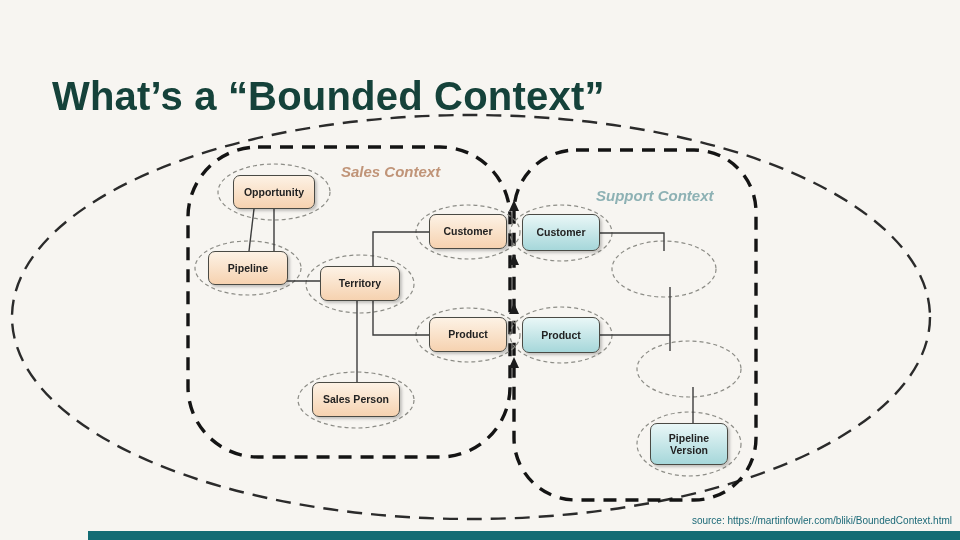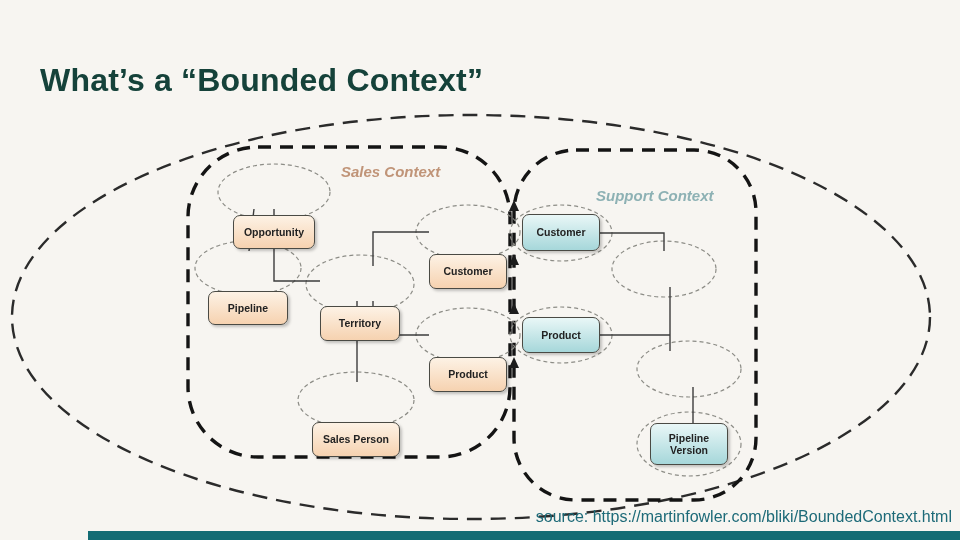--- a/index.html
+++ b/index.html
@@ -1,43 +1,43 @@
 <!DOCTYPE html>
 <html><head>
 <meta charset="utf-8">
 <style>
   html,body{margin:0;padding:0;background:#e9e9e9;}
   .slide{
     position:relative;width:960px;height:540px;background:#f7f5f1;
     overflow:hidden;font-family:"Liberation Sans",sans-serif;
   }
   .title{
-    position:absolute;left:40px;top:62px;margin:0;
-    font-size:32px;font-weight:600;color:#15423a;letter-spacing:.2px;
+    position:absolute;left:40px;top:62px;margin:12px;
+    font-size:40px;font-weight:600;color:#15423a;letter-spacing:.2px;
   }
   .diagram{position:absolute;left:0;top:0;width:960px;height:540px;}
   .diagram svg{position:absolute;left:0;top:0;}
   .ctx-label{position:absolute;font-style:italic;font-weight:bold;font-size:15px;}
   .ctx-label.sales{left:341px;top:163px;color:#c09478;}
   .ctx-label.support{left:596px;top:187px;color:#8db1b4;font-style:italic;}
   .node{
     position:absolute;display:flex;align-items:center;justify-content:center;
     border:1.4px solid #4a4a44;border-radius:7px;text-align:center;
     font-size:10.5px;font-weight:bold;color:#222;line-height:1.15;
     box-shadow:2px 2px 3px rgba(0,0,0,.22);padding:1px;box-sizing:border-box;
   }
-  .node.orange{background:linear-gradient(180deg,#fdf2e5 0%,#f6d2b0 100%);margin-top:40px;}
+  .node.orange{background:linear-gradient(180deg,#fdf2e5 0%,#f6d2b0 100%);}
   .node.teal{background:linear-gradient(180deg,#e9f7f7 0%,#a6d7da 100%);}
   .outer-ellipse{fill:none;stroke:#2b2b2b;stroke-width:2.4;stroke-dasharray:15 9;}
   .boundary{fill:none;stroke:#141414;stroke-width:3.4;stroke-dasharray:13 9;}
   .halo{fill:none;stroke:#8c8c86;stroke-width:1.2;stroke-dasharray:4 3;}
   .conn{fill:none;stroke:#3c3c3c;stroke-width:1.4;}
   .arrow{fill:#1c1c1c;}
   .source{
-    position:absolute;right:8px;bottom:14px;font-size:16px;color:#1d6a78;
+    position:absolute;right:8px;bottom:14px;font-size:10px;color:#1d6a78;
   }
   .source a{color:#1d6a78;text-decoration:none;cursor:pointer;}
   .footer-bar{
     position:absolute;left:88px;right:0;bottom:0;height:9px;background:#136c74;
   }
 </style>
 </head>
 <body>
 
 <div class="slide">

